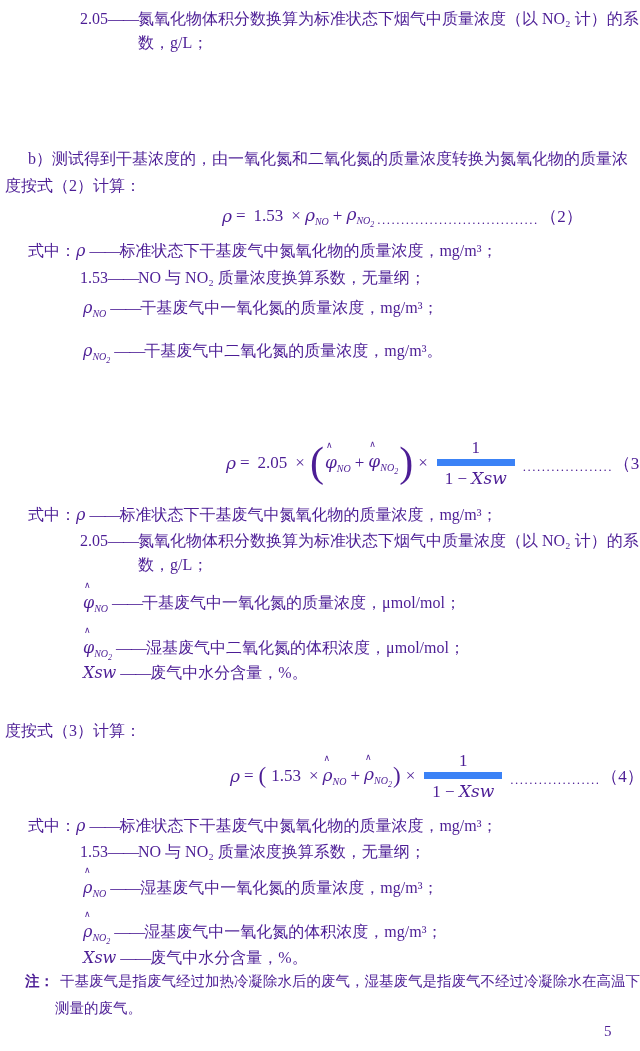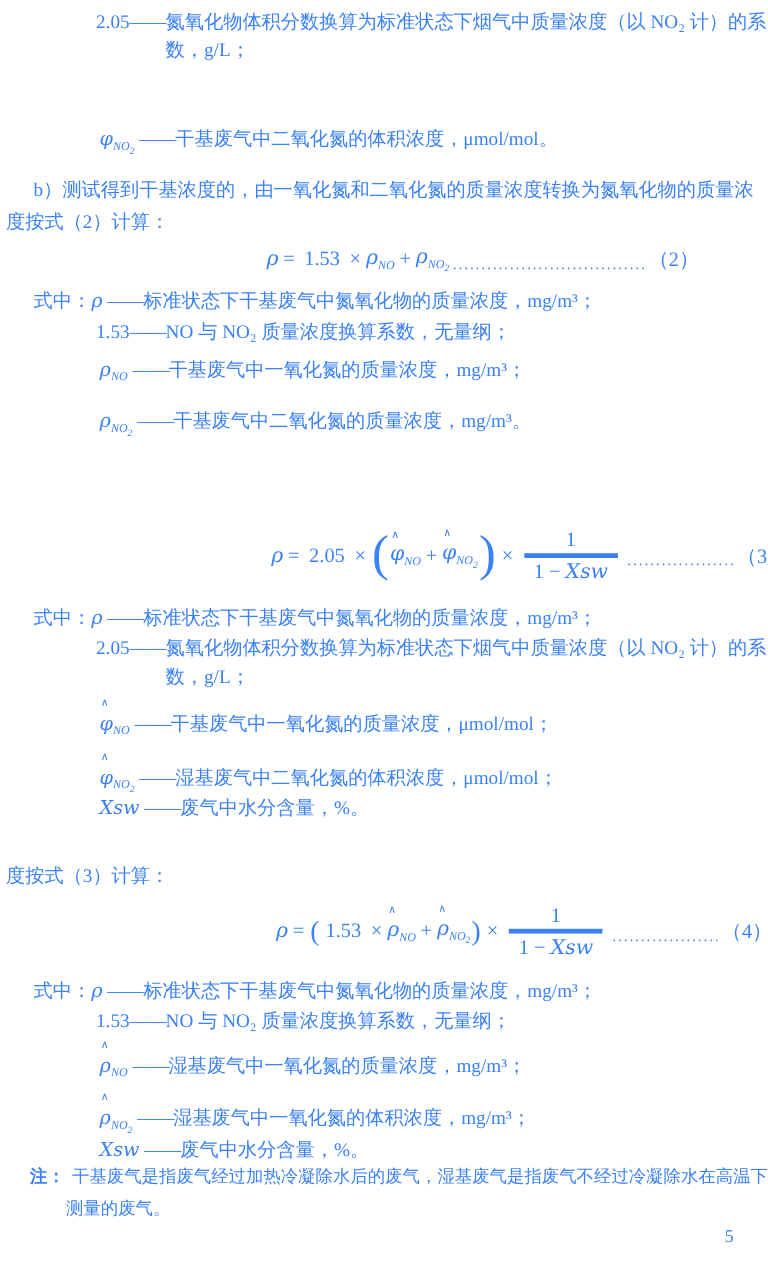--- a/index.html
+++ b/index.html
@@ -1,54 +1,50 @@
 <!DOCTYPE html>
 <html><head>
 <meta charset="utf-8">
 <style>
   html,body { margin:0; padding:0; background:#ffffff; }
   .page {
-    position:relative; width:640px; height:1051px; background:#ffffff; color:#3b82f6;
+    position:relative; width:640px; height:1051px; background:#ffffff; color:#4c1d95;
     font-family:"Liberation Serif","DejaVu Serif",serif;
     font-size:16px; overflow:hidden;
   }
   .line { position:absolute; white-space:nowrap; line-height:22px; }
   i { font-style:italic; font-family:"DejaVu Serif","Liberation Serif",serif; }
   .sub  { font-size:10px; font-style:italic; vertical-align:-4px; }
   .sub2 { font-size:8px;  font-style:italic; vertical-align:-7px; }
   .symgrp { display:inline-block; white-space:nowrap; }
   .hatwrap { position:relative; display:inline-block; }
   .hat { position:absolute; top:-11px; left:1px; font-size:9px; font-style:normal; line-height:9px; }
   .dash { letter-spacing:-1px; }
   .formula { position:absolute; display:flex; align-items:center; white-space:nowrap; font-size:17px; }
   .formula .tok { margin:0 4px; }
   .frac { display:inline-flex; flex-direction:column; align-items:center; margin:0 5px; text-align:center; }
   .frac .num { padding:0 8px 1px; display:block; }
-  .frac .den { border-top:4px solid #3b82f6; padding:2px 8px 0; display:block; }
+  .frac .den { border-top:7px solid #3b82f6; padding:2px 8px 0; display:block; }
   .dots { overflow:hidden; max-width:160px; letter-spacing:1.5px; font-size:13px; white-space:nowrap; margin:0 3px; transform:translateY(4px); flex:none; }
   .dots-s { max-width:88px; }
   .bigp { font-size:42px; font-weight:400; line-height:0; margin:0 1px; transform:translateY(-1px); }
   .midp { font-size:23px; line-height:0; margin:0 1px; }
   .note { font-size:14.5px; line-height:21px; }
   .notelabel { font-weight:bold; font-family:"Liberation Sans","DejaVu Sans",sans-serif; margin-right:6px; }
   .pagenum { font-size:15px; }
 </style>
 </head>
 <body>
 
 <div class="page">
 
   <div class="line" style="left:80px; top:8px"><span>2.05</span><span class="dash">——</span><span>氮氧化物体积分数换算为标准状态下烟气中质量浓度（以 NO₂ 计）的系</span></div>
   <div class="line" style="left:138px; top:32px"><span>数，g/L；</span></div>
 
 
-  <div class="line" style="left:83px; top:105px">
-    <span class="symgrp"><i>φ</i><span class="sub">NO</span><span class="sub2">2</span></span>
-    <span class="dash">——</span><span>干基废气中二氧化氮的体积浓度，μmol/mol。</span>
-  </div>
 
   <div class="line" style="left:28px; top:148px"><span>b）测试得到干基浓度的，由一氧化氮和二氧化氮的质量浓度转换为氮氧化物的质量浓</span></div>
   <div class="line" style="left:5px; top:175px"><span>度按式（2）计算：</span></div>
 
   <div class="formula" style="left:222px; top:201px; height:30px">
     <i>ρ</i>
     <span class="tok">=</span>
     <span class="tok">1.53</span>
     <span class="tok">×</span>
     <span class="symgrp"><i>ρ</i><span class="sub">NO</span></span>

